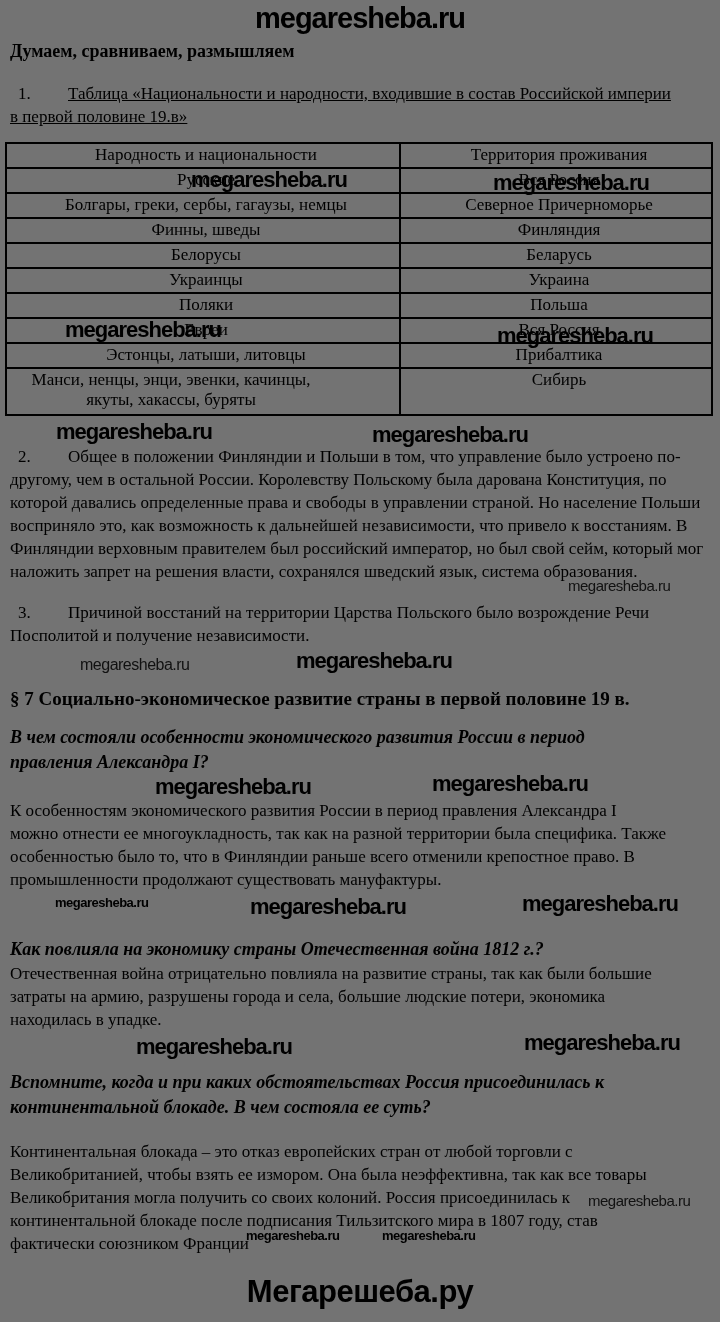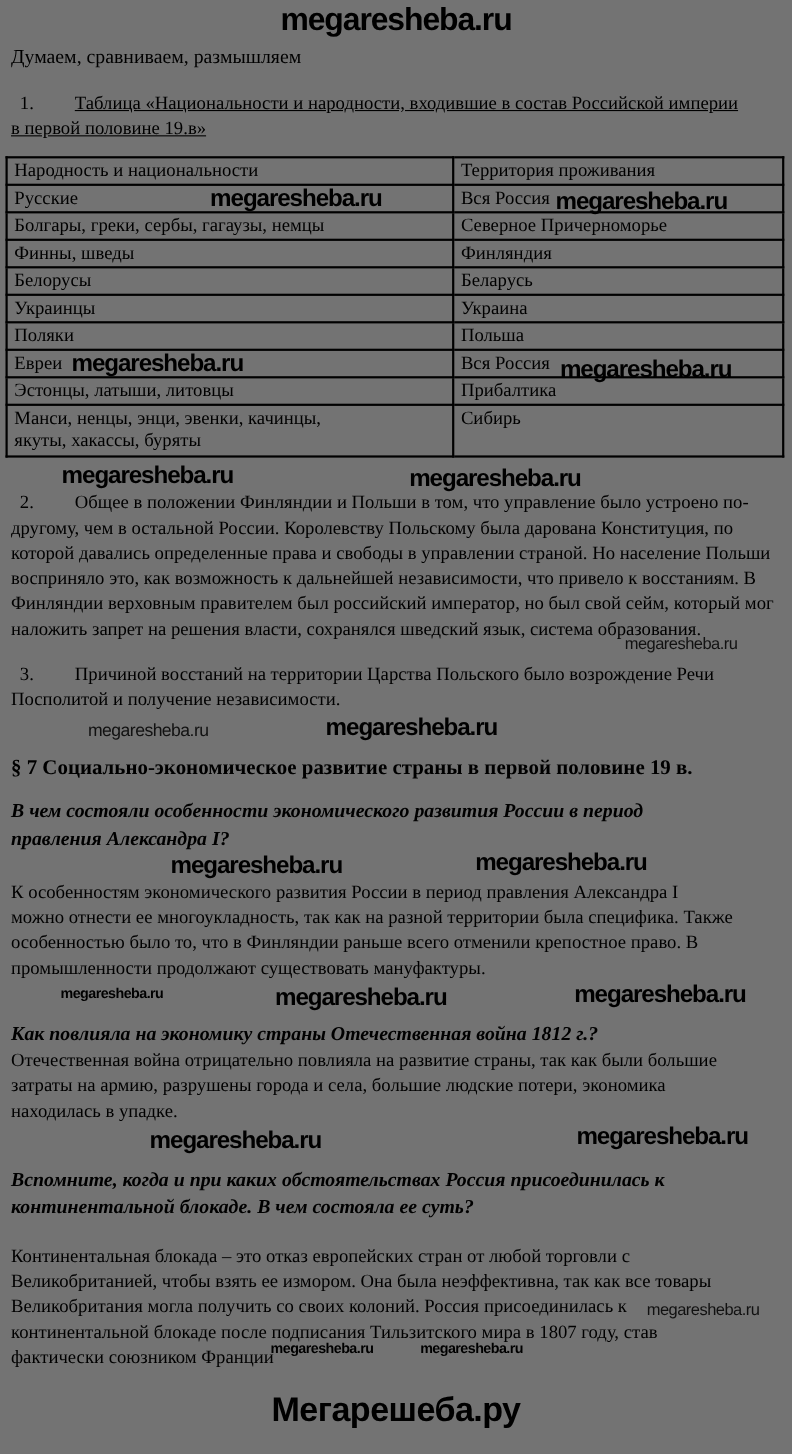--- a/index.html
+++ b/index.html
@@ -22,32 +22,32 @@
     padding-top:2px; text-align:center;
     font-family:"Liberation Sans", sans-serif; font-weight:700;
     font-size:29px; letter-spacing:-1px; line-height:32px;
   }
   .footer {
     margin-top:20px; text-align:center;
     font-family:"Liberation Sans", sans-serif; font-weight:700;
     font-size:31px; letter-spacing:-0.5px; line-height:34px;
   }
   
-  .heading { margin:6px 10px 0 10px; font-size:18px; font-weight:400; line-height:22px; }
+  .heading { margin:6px 10px 0 10px; font-size:18px; font-weight:700; line-height:22px; }
   .section-heading { margin:12px 10px 0 10px; font-size:19px; font-weight:700; line-height:24px; }
   
   p.body { margin:0 12px 0 10px; font-size:17px; line-height:23px; position:relative; }
   .num { display:inline-block; width:58px; padding-left:8px; box-sizing:border-box; }
   .question { margin:14px 12px 0 10px; font-size:18px; font-weight:700; font-style:italic; line-height:25px; }
   .answer { margin-top:22px; }
   
   table.nat { border-collapse:collapse; width:708px; margin:14px 0 0 5px;
               font-size:17px; table-layout:fixed; }
-  table.nat td { border:2px solid #000; padding:1px 12px 2px 6px;
-                 line-height:20px; vertical-align:top; position:relative; }
+  table.nat td { border:2px solid #000; padding:1px 0 2px 6px;
+                 line-height:20px; vertical-align:top; position:relative;text-align:center; }
   td.c1 { width:386px; }
   
   .wmrow-a { height:27px; margin-top:2px; }
   .wmrow-b { height:27px; margin-top:1px; }
   .wmrow-c { height:22px; margin-top:-1px; }
   .wmrow-d { height:24px; margin-top:2px; }
   .wmrow-e { height:24px; margin-top:2px; }
 </style>
 </head>
 <body>
@@ -127,21 +127,21 @@
     <span class="wm abs" style="left:432px; top:-3px;">megaresheba.ru</span>
   </div>
   <p class="body" style="margin-top:3px; padding-right:40px;">К особенностям  экономического развития России в период правления Александра I можно отнести ее многоукладность, так как на разной территории была специфика. Также  особенностью было то, что в Финляндии раньше всего отменили крепостное право. В промышленности продолжают существовать мануфактуры.</p>
 
   <div class="wmrow wmrow-d">
     <span class="wm-xs abs" style="left:55px; top:2px;">megaresheba.ru</span>
     <span class="wm abs" style="left:250px; top:1px;">megaresheba.ru</span>
     <span class="wm abs" style="left:522px; top:-2px;">megaresheba.ru</span>
   </div>
 
-  <div class="question" style="margin-top:10px;">Как повлияла на экономику страны Отечественная война 1812 г.?</div>
+  <div class="question" style="margin-top:20px;">Как повлияла на экономику страны Отечественная война 1812 г.?</div>
   <p class="body answer" style="padding-right:30px;">Отечественная война отрицательно повлияла на развитие страны, так как были большие затраты на армию, разрушены города и села, большие людские потери, экономика находилась в упадке.</p>
 
   <div class="wmrow wmrow-e">
     <span class="wm abs" style="left:136px; top:1px;">megaresheba.ru</span>
     <span class="wm abs" style="left:524px; top:-3px;">megaresheba.ru</span>
   </div>
 
   <div class="question" style="margin-top:13px; padding-right:30px;">Вспомните, когда и при каких обстоятельствах Россия присоединилась к континентальной блокаде. В чем состояла ее суть?</div>
   <p class="body answer" style="margin-top:20px; padding-right:46px;"><span>Континентальная  блокада – это отказ европейских стран от любой торговли с Великобританией, чтобы взять ее измором. Она была неэффективна, так как все товары Великобритания могла получить со своих колоний. Россия присоединилась к континентальной блокаде после подписания Тильзитского мира в 1807 году, став фактически союзником Франции</span><span class="wm-sm abs" style="left:578px; top:49px;">megaresheba.ru</span><span class="wm-xs abs" style="left:236px; top:84px;">megaresheba.ru</span><span class="wm-xs abs" style="left:372px; top:84px;">megaresheba.ru</span></p>
 

